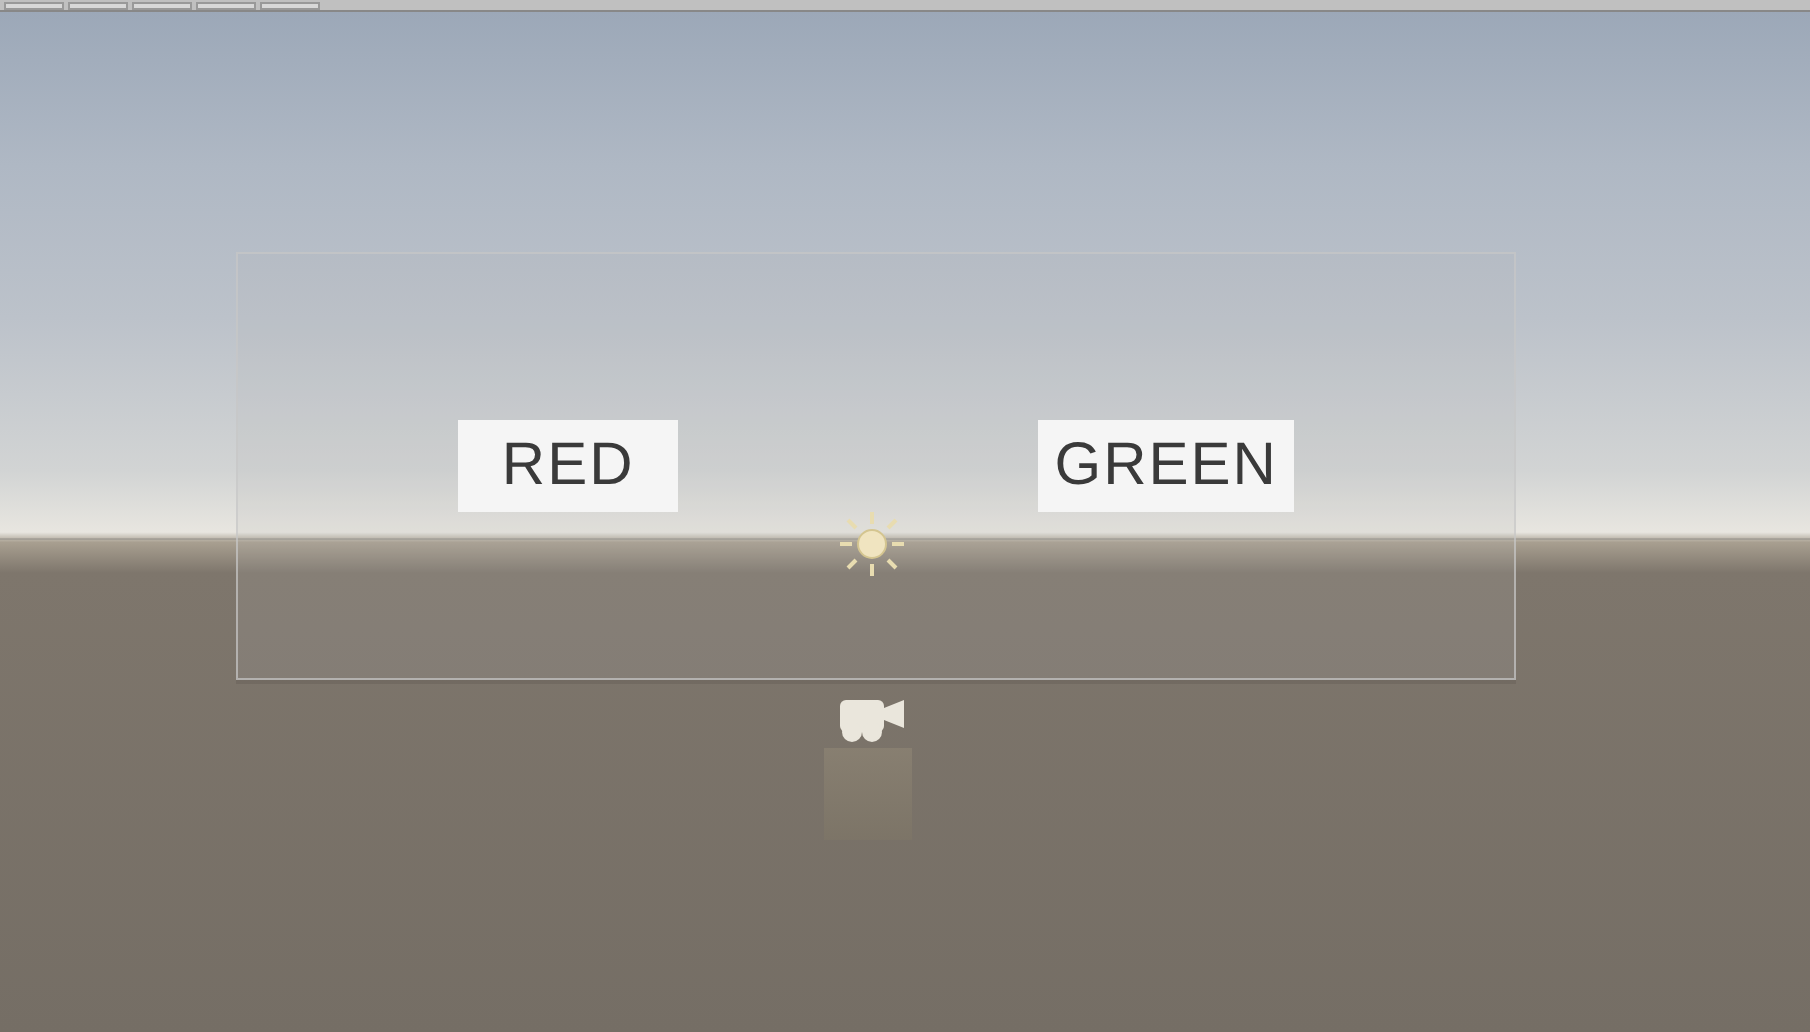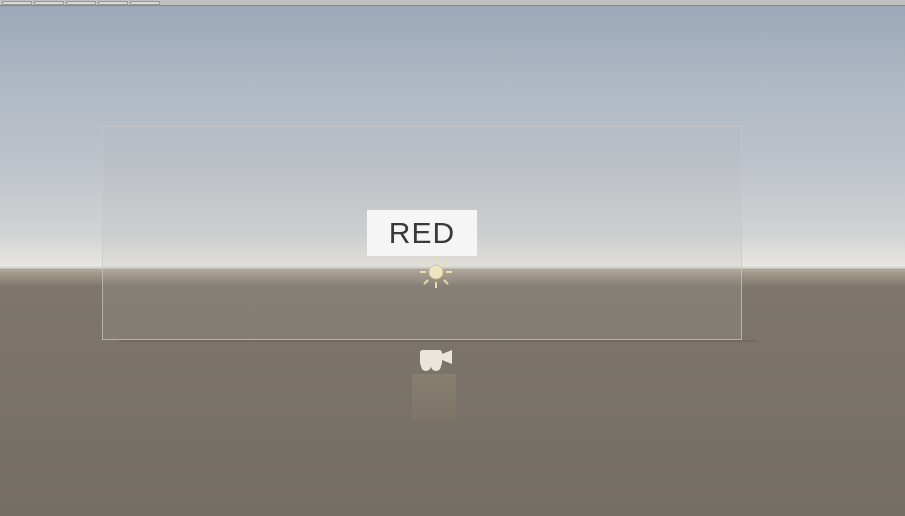--- a/index.html
+++ b/index.html
@@ -50,21 +50,21 @@
     
     
     .grid-line {
       position: absolute;
       background: rgba(100, 100, 100, 0.25);
     }
     .grid-h1 { width: 100%; height: 1px; top: 51.5%; }
     
     .ui-canvas {
       position: absolute;
-      left: 102px;
+      left: 118px;
       top: 120px;
       width: 640px;
       height: 214px;
       border: 1px solid rgba(200, 200, 200, 0.7);
       background: rgba(180, 180, 180, 0.15);
       display: flex;
       align-items: center;
       justify-content: space-around;
       padding: 0 20px;
     }
@@ -130,20 +130,21 @@
   <div class="toolbar-btn"></div>
   <div class="toolbar-btn"></div>
 </div>
 
 <div class="scene-viewport">
 
   <div class="grid-line grid-h1"></div>
 
   <div class="ui-canvas">
     <button class="color-button">RED</button>
+    <button class="color-button">GREEN</button>
   </div>
 
   <div class="canvas-shadow"></div>
 
   <div class="sun-gizmo">
     <svg viewBox="0 0 36 36" width="36" height="36">
       <circle cx="18" cy="18" r="7" fill="#f0e4c0" stroke="#d4c590" stroke-width="1"></circle>
       <g stroke="#e8dcb0" stroke-width="2">
         <line x1="18" y1="2" x2="18" y2="8"></line>
         <line x1="18" y1="28" x2="18" y2="34"></line>

